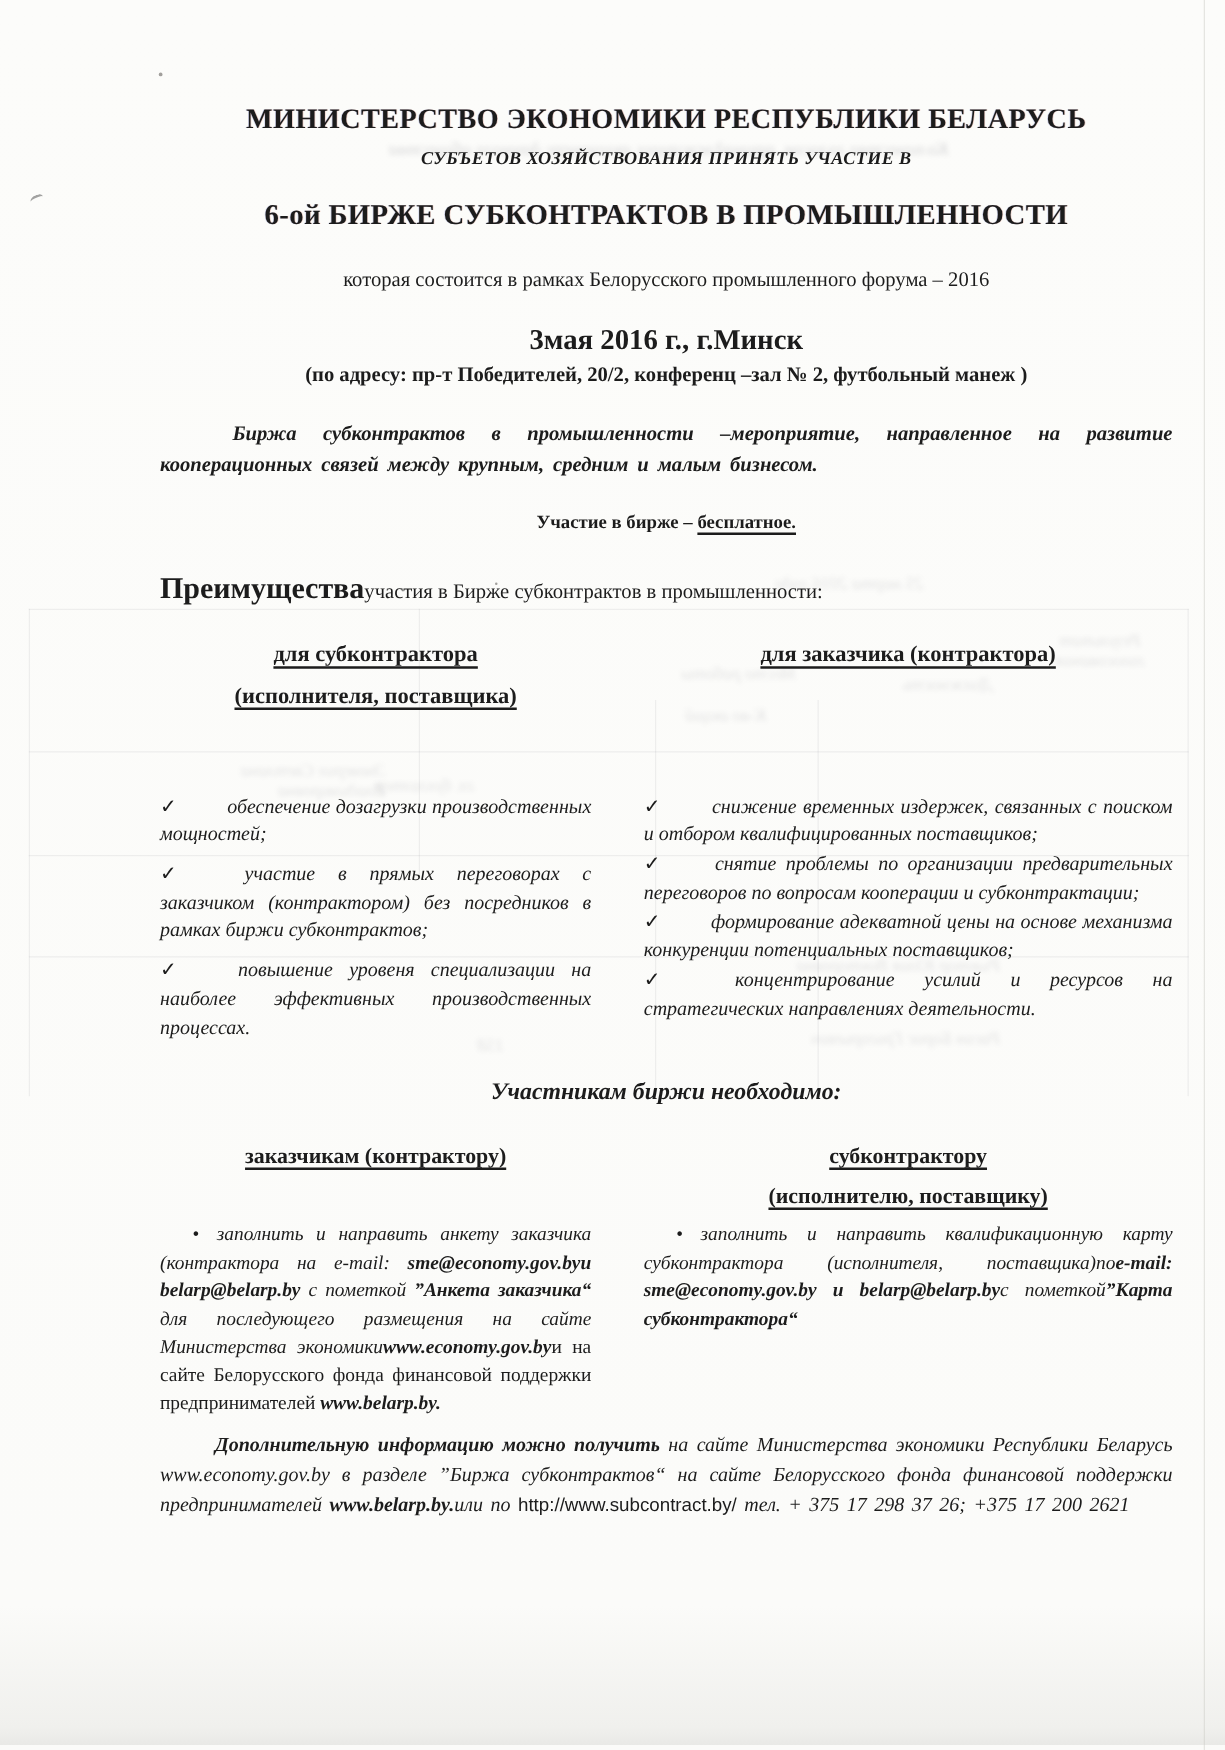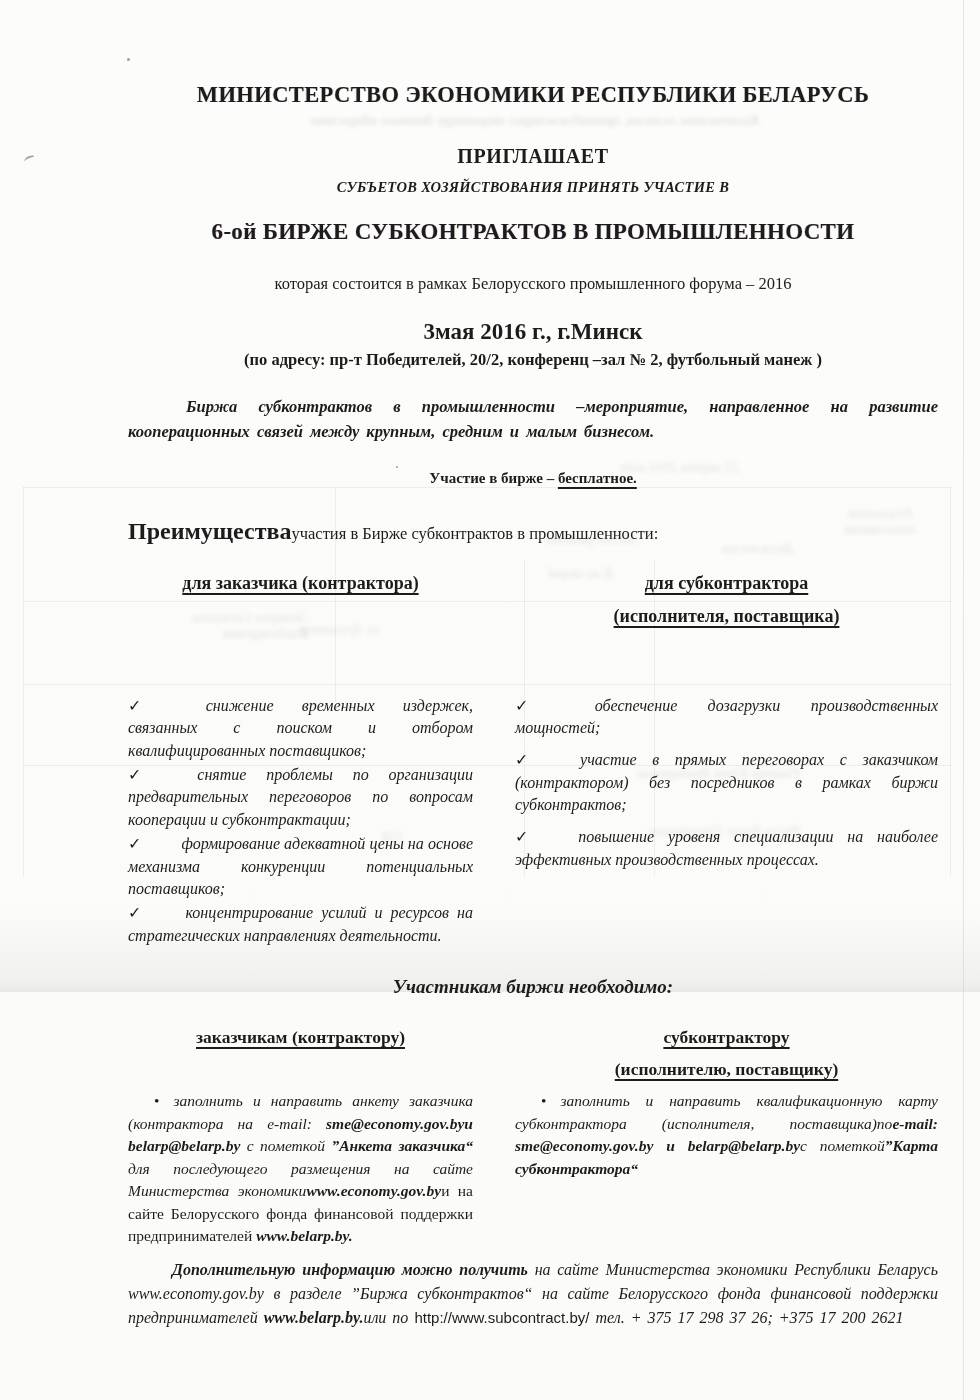--- a/index.html
+++ b/index.html
@@ -3,21 +3,21 @@
 <meta charset="utf-8">
 <style>
   html,body{margin:0;padding:0;}
   body{
     width:980px;height:1400px;overflow:hidden;
     background:#fbfbf9;
     font-family:"Liberation Serif","DejaVu Serif",serif;
     color:#1c1c1c;
     position:relative;
   }
-  .page{position:relative;width:980px;height:992px;
+  .page{position:relative;width:980px;height:1396px;
     background:linear-gradient(180deg,#fcfcfa 0%,#fbfbf9 92%,#f0f0ed 99%,#e9e9e6 100%);}
   
   .bleed{position:absolute;inset:0;pointer-events:none;}
   .bleed-frag{
     position:absolute;
     font-style:italic;font-size:14px;color:#6a6a74;
     transform:scaleX(-1);
     filter:blur(2px);
     opacity:.17;
     white-space:nowrap;
@@ -94,58 +94,57 @@
     <div class="bleed-line" style="left:950px;top:487px;width:1px;height:390px;"></div>
     <div class="pen-mark"></div>
     <div class="speck" style="left:127px;top:58px;"></div>
     <div class="speck" style="left:396px;top:466px;width:2px;height:2px;"></div>
     <div class="edge-shadow"></div>
   </div>
 
   <div class="content">
 
     <h1 class="ministry c">МИНИСТЕРСТВО ЭКОНОМИКИ РЕСПУБЛИКИ БЕЛАРУСЬ</h1>
-    <div class="invites c">ПРИГЛАШАЕТ</div>
     <div class="subjects c">СУБЪЕТОВ ХОЗЯЙСТВОВАНИЯ ПРИНЯТЬ УЧАСТИЕ В</div>
     <div class="event-title c">6-ой БИРЖЕ СУБКОНТРАКТОВ В ПРОМЫШЛЕННОСТИ</div>
     <div class="forum c">которая состоится в рамках Белорусского промышленного форума – 2016</div>
 
     <div class="date-line c">3мая 2016 г., г.Минск</div>
     <div class="addr-line c">(по адресу: пр-т Победителей, 20/2, конференц –зал № 2, футбольный манеж )</div>
 
     <p class="desc">Биржа субконтрактов в промышленности –мероприятие, направленное на развитие кооперационных связей между крупным, средним и малым бизнесом.</p>
 
     <div class="free c">
       <span>Участие в бирже – </span><span class="ul">бесплатное.</span>
     </div>
 
     <div class="benefits-heading">
       <span class="bh-bold">Преимущества</span><span>участия в Бирже субконтрактов в промышленности:</span>
     </div>
 
     <div class="cols">
       <div class="col">
         <div class="colhead">
+          <span class="hul">для субконтрактора</span><br>
+          <span class="hul">(исполнителя, поставщика)</span>
+        </div>
+        <div style="height:58px;"></div>
+        <div class="check-item"><span class="check">✓</span><span>обеспечение дозагрузки производственных мощностей;</span></div>
+        <div class="check-item ci-gap"><span class="check">✓</span><span>участие в прямых переговорах с заказчиком (контрактором) без посредников в рамках биржи субконтрактов;</span></div>
+        <div class="check-item ci-gap"><span class="check">✓</span><span>повышение уровеня специализации на наиболее эффективных производственных процессах.</span></div>
+      </div>
+      <div class="col">
+        <div class="colhead">
           <span class="hul">для заказчика (контрактора)</span>
         </div>
         <div style="height:58px;"></div>
         <div class="check-item"><span class="check">✓</span><span>снижение временных издержек, связанных с поиском и отбором квалифицированных поставщиков;</span></div>
         <div class="check-item"><span class="check">✓</span><span>снятие проблемы по организации предварительных переговоров по вопросам кооперации и субконтрактации;</span></div>
         <div class="check-item"><span class="check">✓</span><span>формирование адекватной цены на основе механизма конкуренции потенциальных поставщиков;</span></div>
         <div class="check-item"><span class="check">✓</span><span>концентрирование усилий и ресурсов на стратегических направлениях деятельности.</span></div>
-      </div>
-      <div class="col">
-        <div class="colhead">
-          <span class="hul">для субконтрактора</span><br>
-          <span class="hul">(исполнителя, поставщика)</span>
-        </div>
-        <div style="height:58px;"></div>
-        <div class="check-item"><span class="check">✓</span><span>обеспечение дозагрузки производственных мощностей;</span></div>
-        <div class="check-item ci-gap"><span class="check">✓</span><span>участие в прямых переговорах с заказчиком (контрактором) без посредников в рамках биржи субконтрактов;</span></div>
-        <div class="check-item ci-gap"><span class="check">✓</span><span>повышение уровеня специализации на наиболее эффективных производственных процессах.</span></div>
       </div>
     </div>
 
 
     <div class="participants-heading c">Участникам биржи необходимо:</div>
 
     <div class="cols2">
       <div class="col">
         <div class="colhead2">
           <span class="hul">заказчикам (контрактору)</span>

